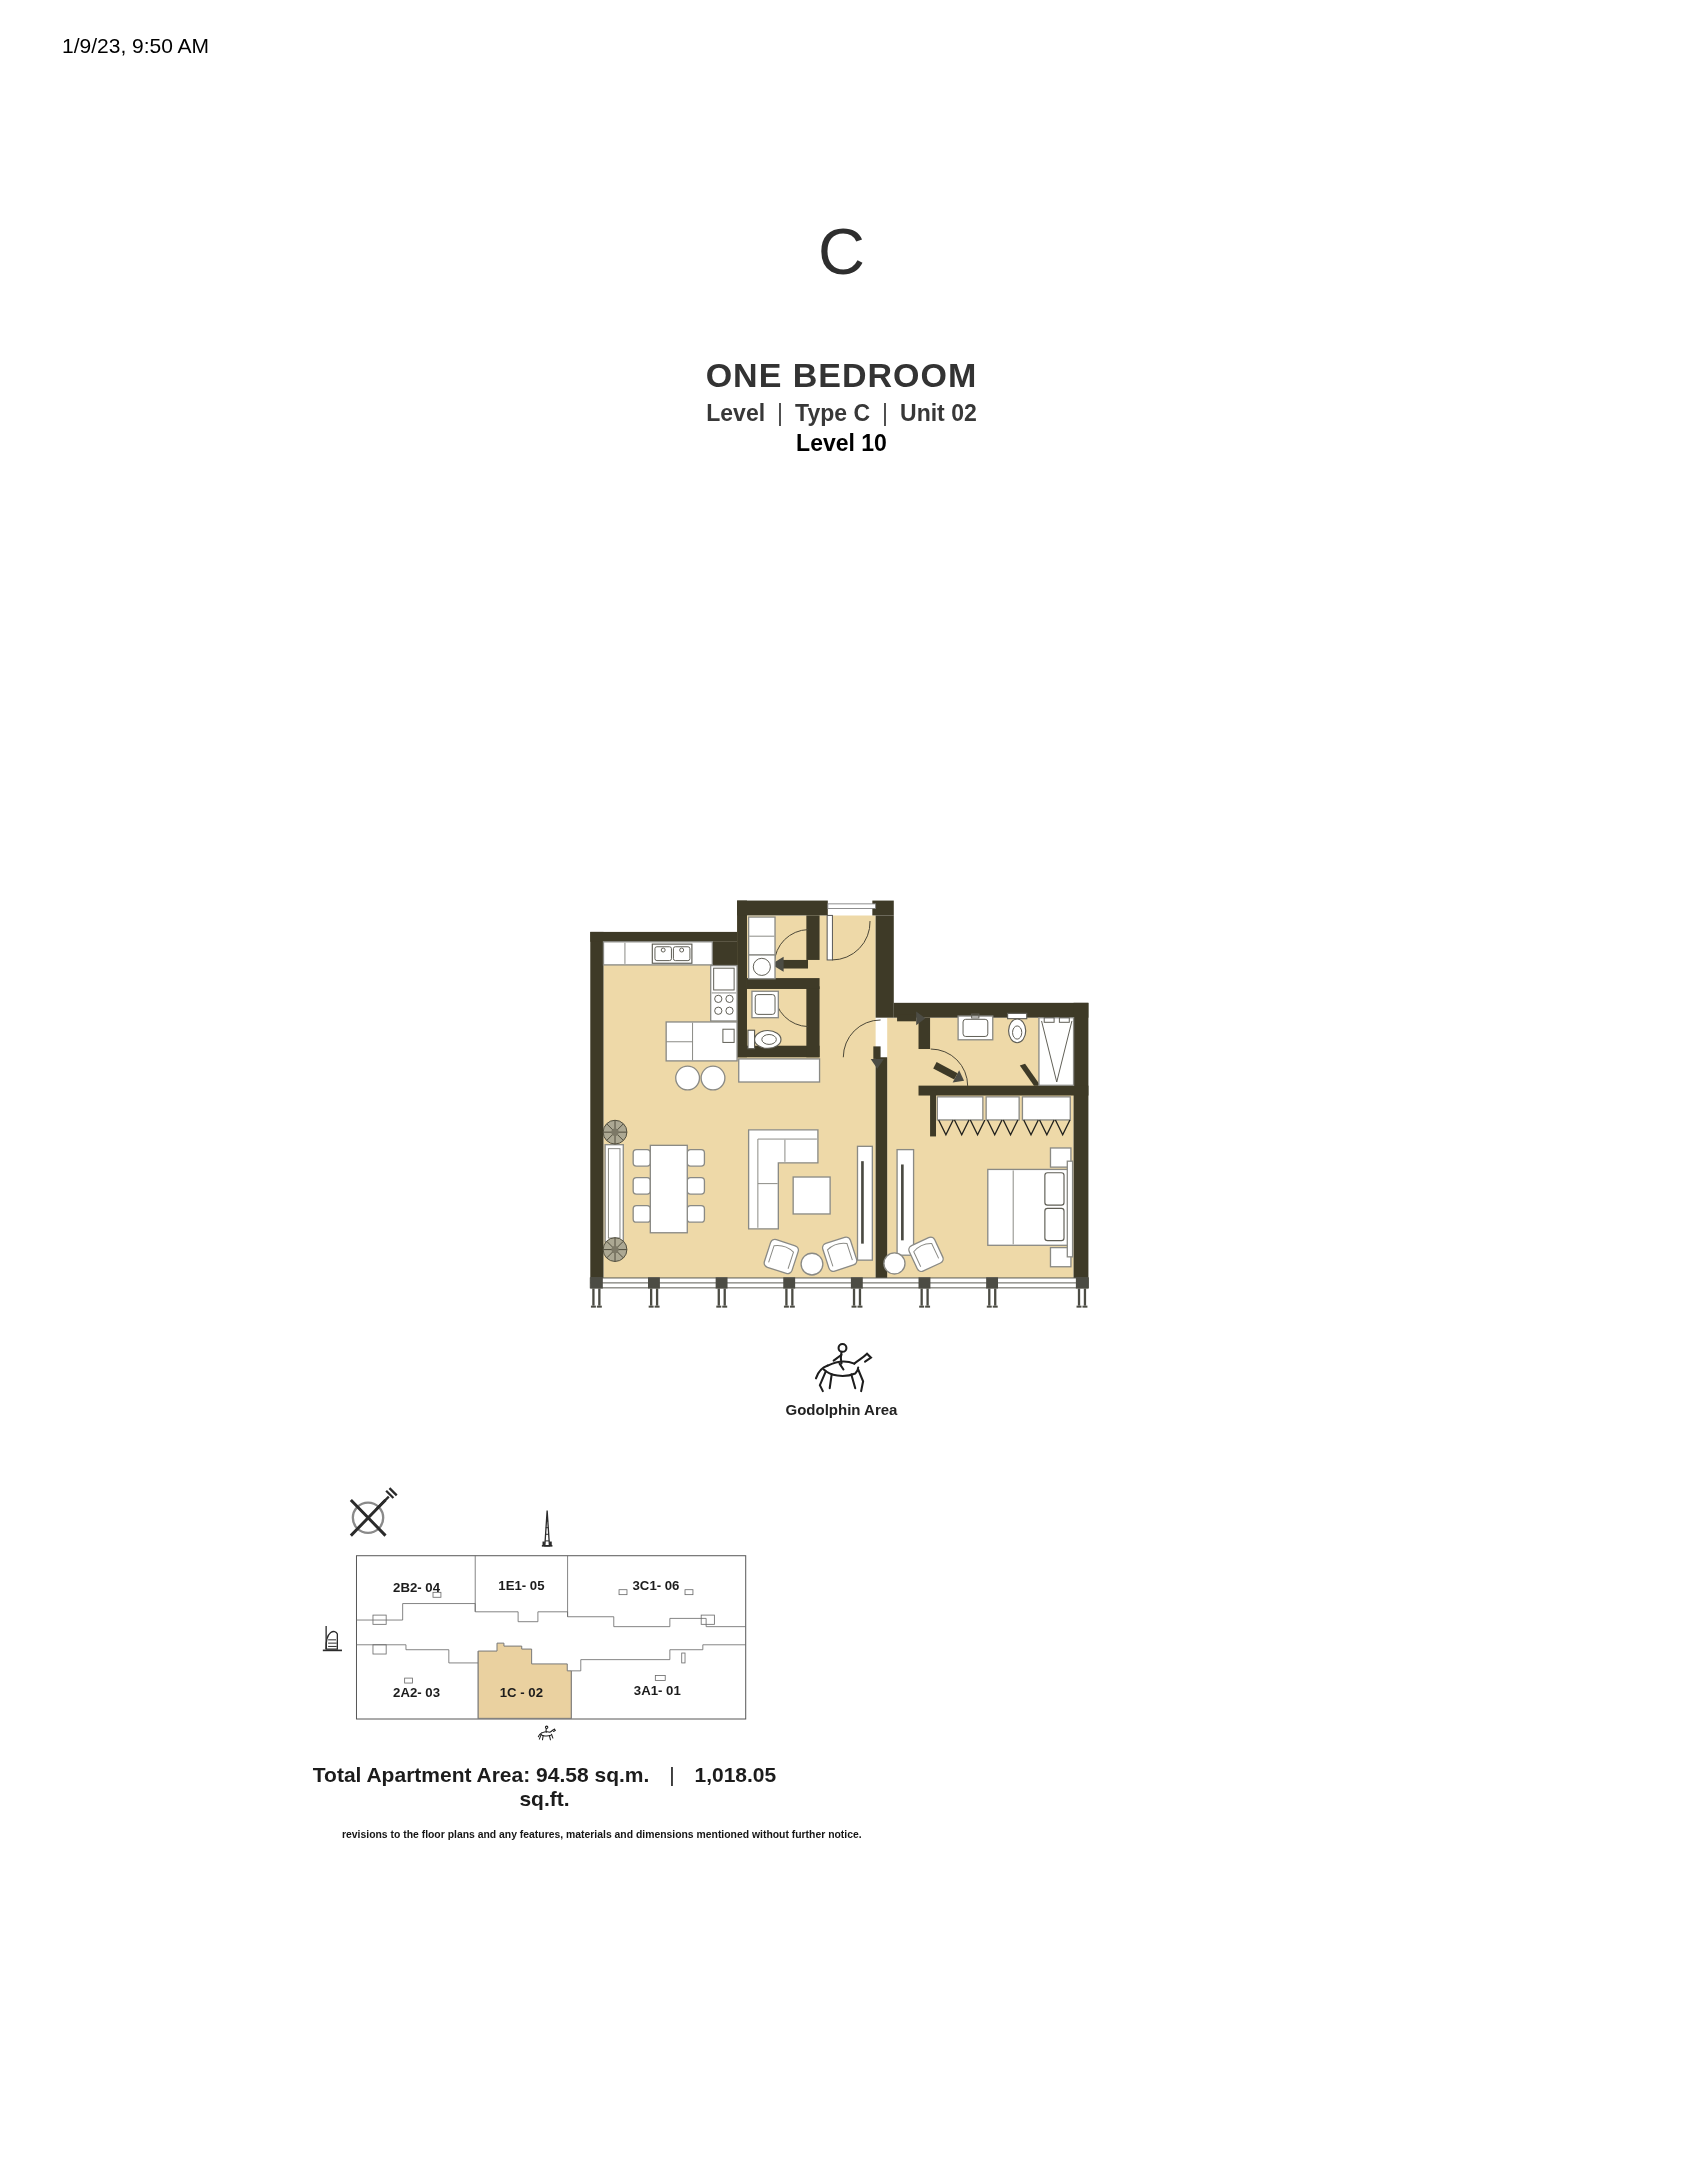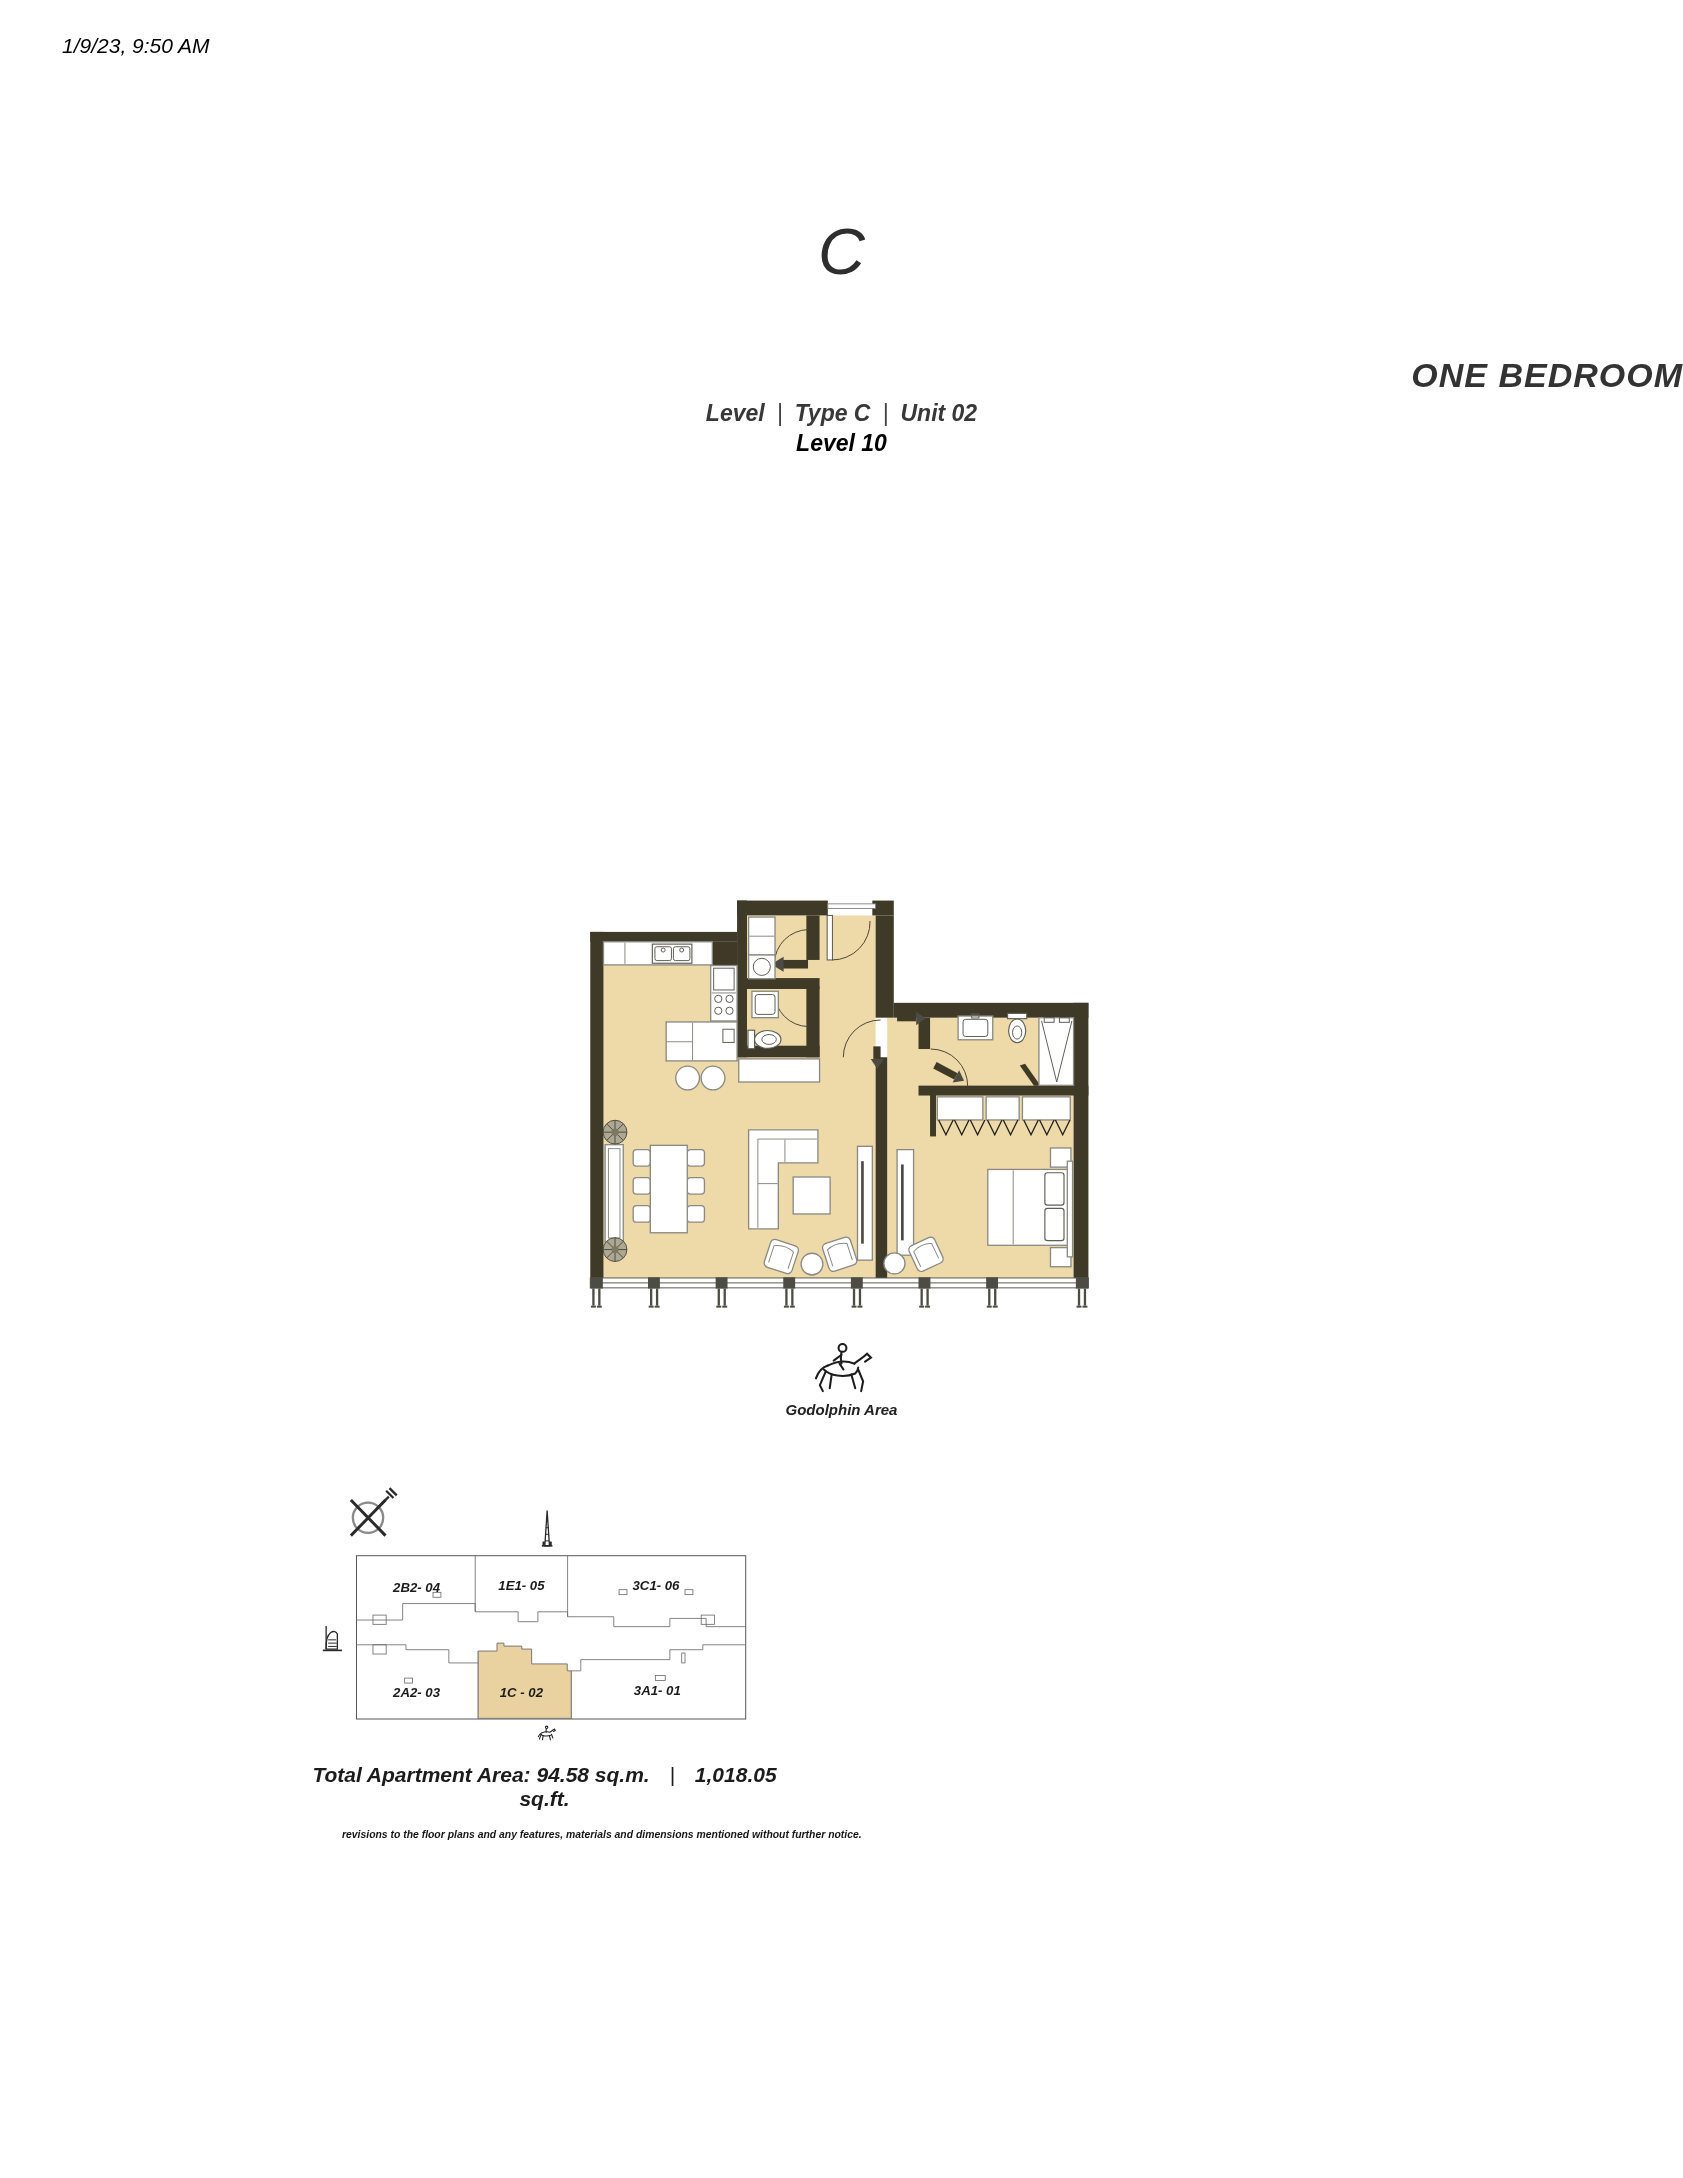--- a/index.html
+++ b/index.html
@@ -1,22 +1,22 @@
 <!DOCTYPE html>
 <html><head>
 <meta charset="utf-8">
 <style>
   html,body{margin:0;padding:0;background:#fff;}
   .page{position:relative;width:1683px;height:2178px;background:#ffffff;overflow:hidden;
-        font-family:"Liberation Sans", sans-serif;color:#1a1a1a;font-style:italic;}
+        font-family:"Liberation Sans", sans-serif;color:#1a1a1a;}
   .hdr-date{position:absolute;left:62px;top:34px;font-size:21px;color:#000;}
   .hdr-url{position:absolute;left:516px;top:34px;font-size:21px;color:#000;}
   .type-letter{position:absolute;left:0;right:0;top:214px;text-align:center;
         font-size:65px;font-weight:400;color:#2e2e2e;}
-  .plan-title{position:absolute;left:0;right:0;top:356px;text-align:right;
+  .plan-title{position:absolute;left:0;right:0;top:356px;text-align:center;
         font-size:34px;font-weight:700;letter-spacing:1px;color:#333;}
   .plan-subtitle{position:absolute;left:0;right:0;top:400px;text-align:center;
         font-size:23px;font-weight:600;color:#383838;}
   .plan-subtitle .sep{margin:0 12px;font-weight:400;color:#444;}
   .plan-level{position:absolute;left:0;right:0;top:430px;text-align:center;
         font-size:23px;font-weight:600;color:#000000;}
   .floorplan-svg{position:absolute;left:554px;top:851px;width:574px;height:495px;}
   .godolphin-icon{position:absolute;left:810px;top:1342px;width:63px;height:55px;}
   .godolphin-label{position:absolute;left:693px;width:297px;top:1401px;text-align:center;
         font-size:15px;font-weight:700;color:#222;}

